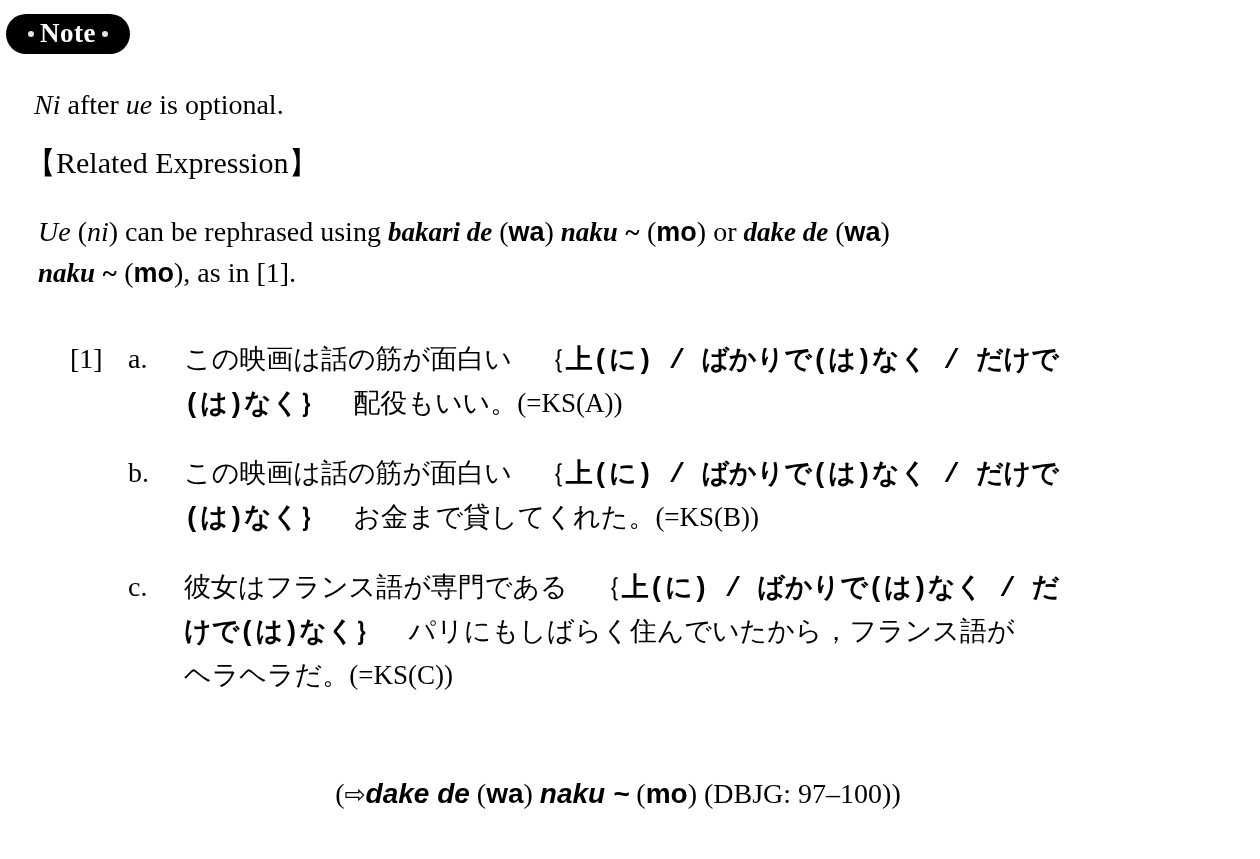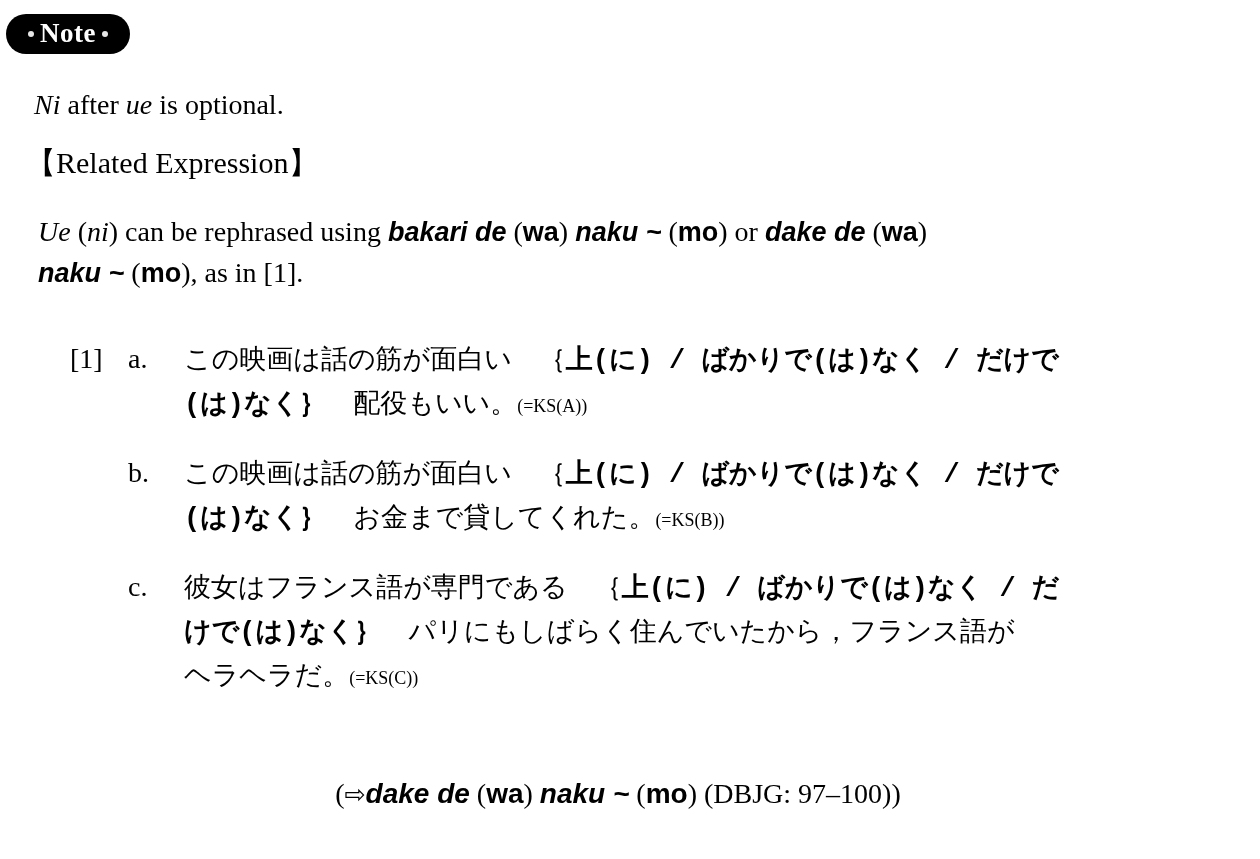--- a/index.html
+++ b/index.html
@@ -77,21 +77,21 @@
   .rel-para {
     position: absolute;
     left: 38px;
     top: 212px;
     width: 1190px;
     font-size: 28px;
     line-height: 1.45;
   }
   .rel-para i { font-style: italic; }
   .rel-para .sans-bi {
-    font-family: Liberation Sans, sans-serif;
+    font-family: Liberation Serif, serif;
     font-style: italic;
     font-weight: bold;
     font-size: 27px;
   }
   .rel-para .sans-b {
     font-family: "Liberation Sans", sans-serif;
     font-weight: bold;
     font-size: 27px;
   }
 
@@ -130,21 +130,21 @@
     font-size: 27px;
     text-align: center;
   }
   .jp-b {
     font-family: Liberation Mono, monospace;
     font-weight: bold;
     font-size: 27px;
   }
   .tag {
     font-family: "Liberation Serif", serif;
-    font-size: 18px;
+    font-size: 27px;
   }
 
   
   .xref {
     position: absolute;
     left: 0;
     top: 778px;
     width: 1236px;
     text-align: center;
     font-size: 28px;

